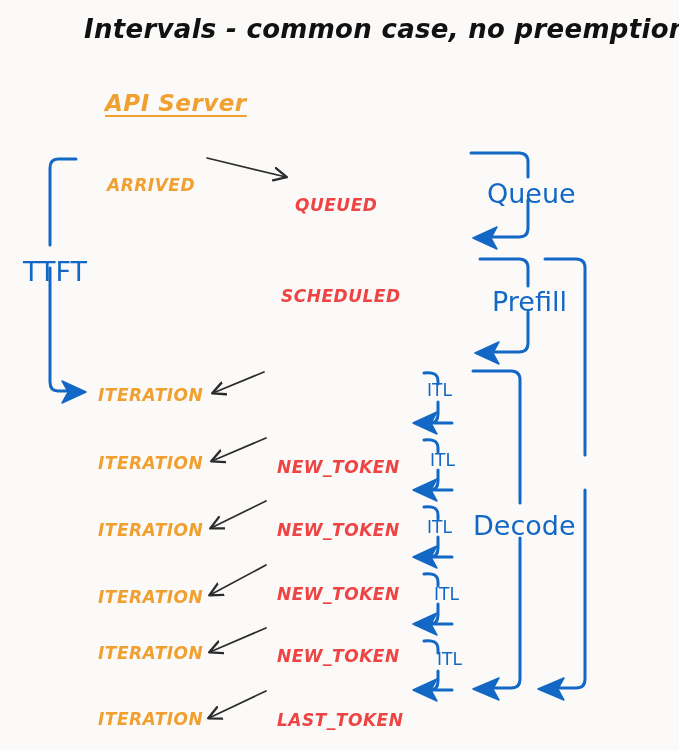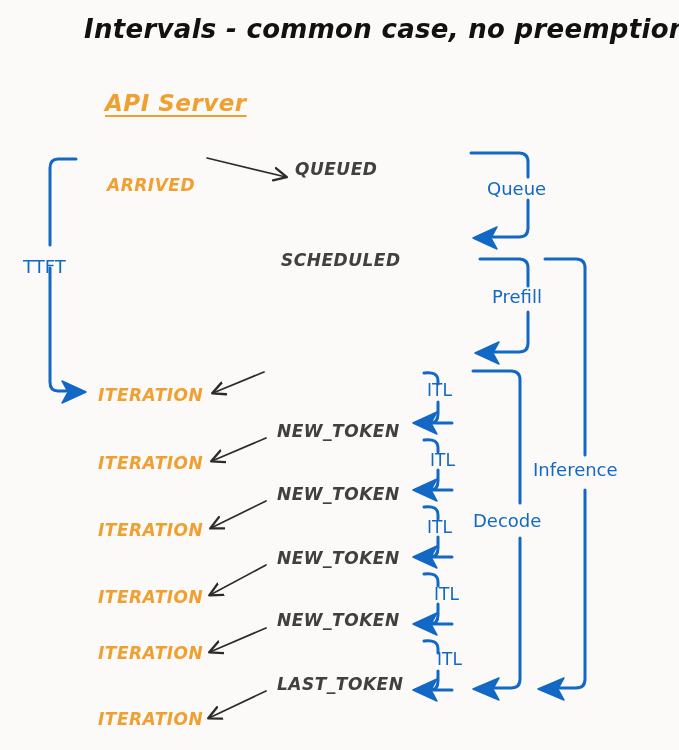--- a/index.html
+++ b/index.html
@@ -35,27 +35,27 @@
   .colhead{
     font-size:23px;
     text-decoration:underline;
     text-underline-offset:4px;
   }
   .c-api{color:#f0a030;}
   .c-eng{color:#e8201a;}
 
   .state{font-size:17px;}
   .s-orange{color:#f0a030;}
-  .s-red{color:#404040;}
+  .s-red{color:#ef4444;margin-top:36px;}
 
   .bluetxt{
     position:absolute;
     color:#1268c4;
     font-family:"DejaVu Sans", sans-serif;
-    font-size:18px;
+    font-size:27px;
     font-style:normal;
     font-weight:normal;
     white-space:nowrap;
     line-height:1;
   }
   .itl{font-size:17px;}
 </style>
 </head>
 <body>
 
@@ -163,21 +163,20 @@
   <div class="lbl hand state s-orange" style="left:98px;top:387px;">ITERATION</div>
   <div class="lbl hand state s-orange" style="left:98px;top:455px;">ITERATION</div>
   <div class="lbl hand state s-orange" style="left:98px;top:522px;">ITERATION</div>
   <div class="lbl hand state s-orange" style="left:98px;top:589px;">ITERATION</div>
   <div class="lbl hand state s-orange" style="left:98px;top:645px;">ITERATION</div>
   <div class="lbl hand state s-orange" style="left:98px;top:711px;">ITERATION</div>
 
   <div class="bluetxt" style="left:487px;top:180px;">Queue</div>
   <div class="bluetxt" style="left:492px;top:288px;">Prefill</div>
   <div class="bluetxt" style="left:473px;top:512px;">Decode</div>
-  <div class="bluetxt" style="left:533px;top:461px;">Inference</div>
   <div class="bluetxt" style="left:23px;top:258px;">TTFT</div>
 
   <div class="bluetxt itl" style="left:427px;top:382px;">ITL</div>
   <div class="bluetxt itl" style="left:430px;top:452px;">ITL</div>
   <div class="bluetxt itl" style="left:427px;top:519px;">ITL</div>
   <div class="bluetxt itl" style="left:434px;top:586px;">ITL</div>
   <div class="bluetxt itl" style="left:437px;top:651px;">ITL</div>
 
 </div>
 

